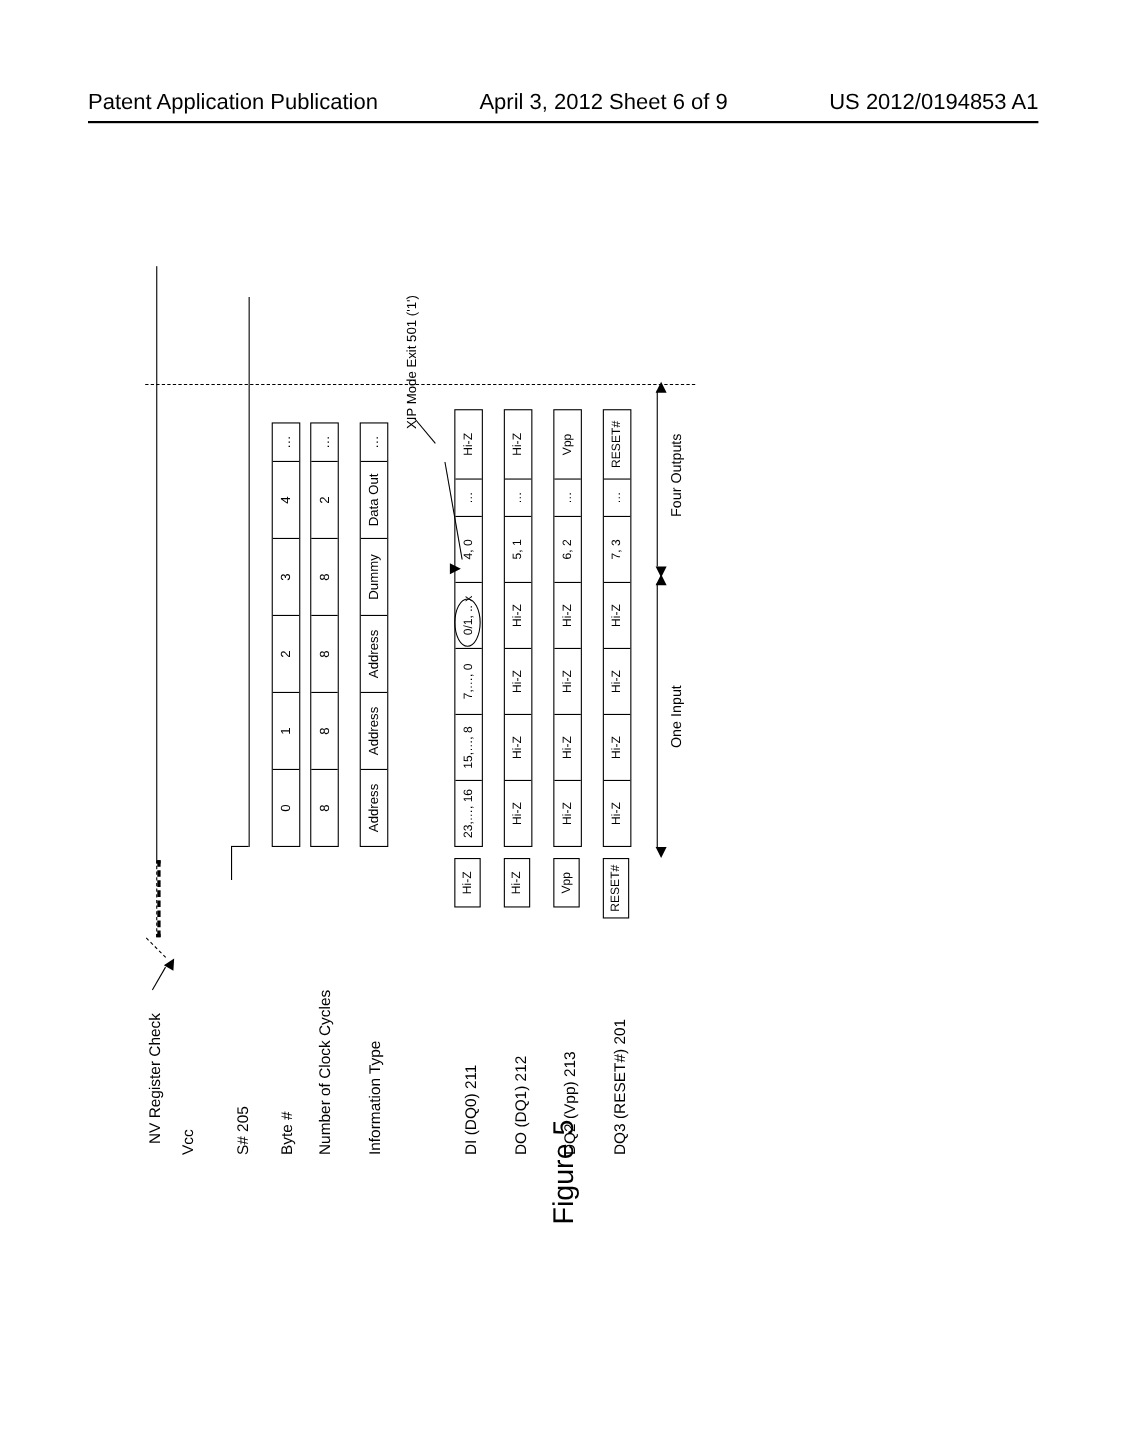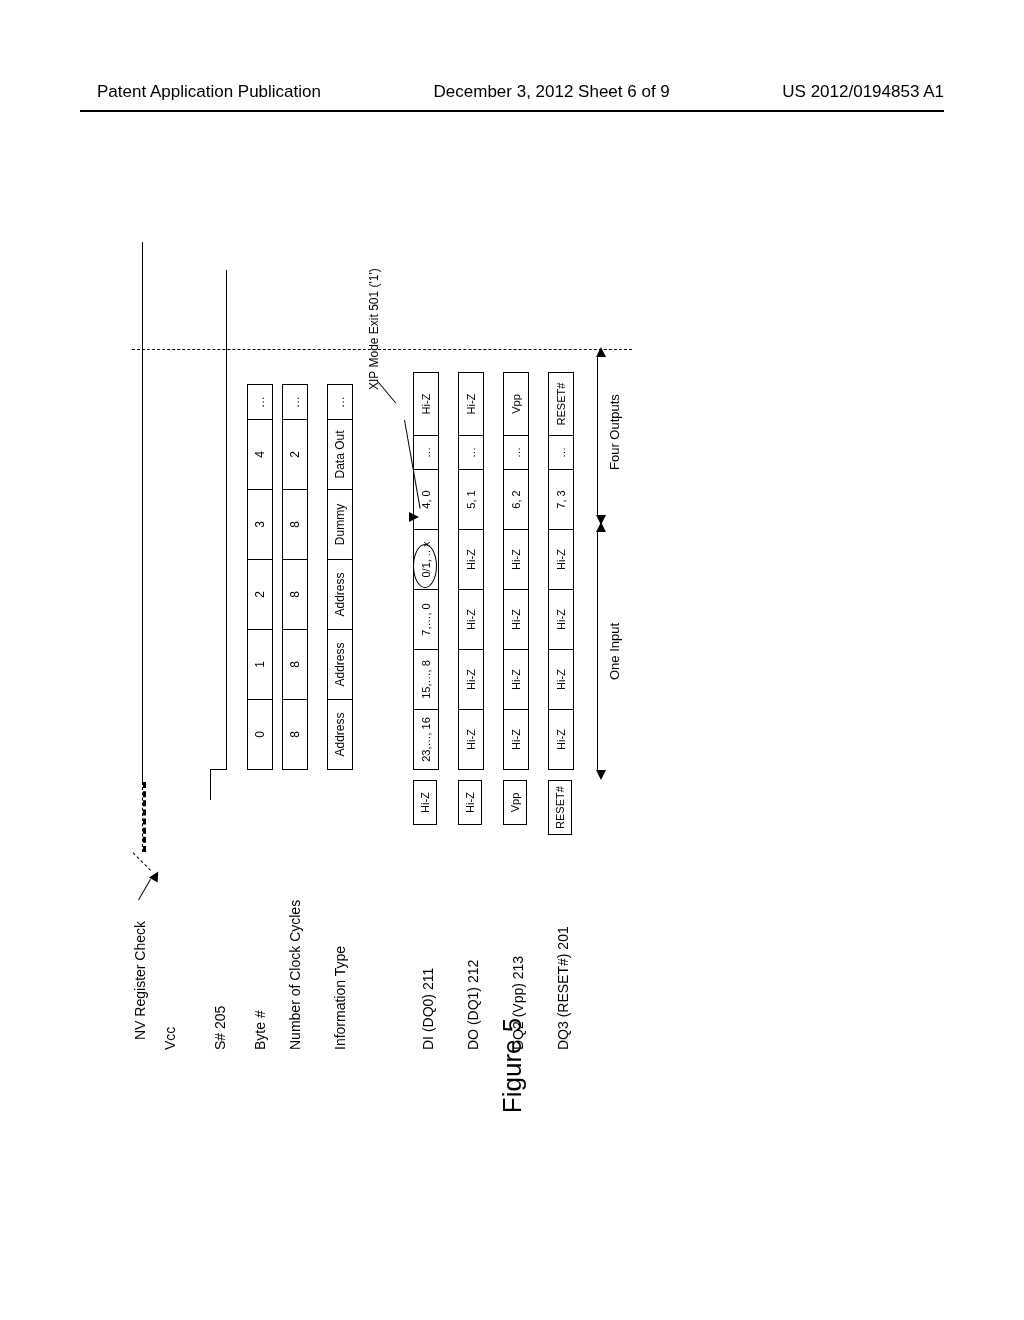--- a/index.html
+++ b/index.html
@@ -15,22 +15,21 @@
     position: relative;
     box-sizing: border-box;
   }
   .header {
     position: absolute;
     top: 82px;
     left: 80px;
     right: 80px;
     display: flex;
     justify-content: space-between;
-    font-size: 17px;
-    margin-left: 17px;
+    font-size: 20px;
   }
   .header-rule {
     position: absolute;
     top: 110px;
     left: 80px;
     right: 80px;
     border-top: 2px solid #000;
   }
   
   .rot {
@@ -125,21 +124,21 @@
     font-size: 26px;
   }
 </style>
 </head>
 <body>
 
 <div class="page">
 
   <div class="header">
     <span>Patent Application Publication</span>
-    <span>December 3, 2012   Sheet 6 of 9</span>
+    <span>April 3, 2012   Sheet 6 of 9</span>
     <span>US 2012/0194853 A1</span>
   </div>
   <div class="header-rule"></div>
 
   <div class="rot">
 
     <div class="lbl" style="left:10px;top:0px;font-size:14px;">NV Register Check</div>
 
     <div style="position:absolute;left:150px;top:6px;width:30px;height:20px;">
       <div style="position:absolute;left:0;top:0;width:24px;border-top:1.5px solid #000;transform:rotate(30deg);transform-origin:left center;"></div>

